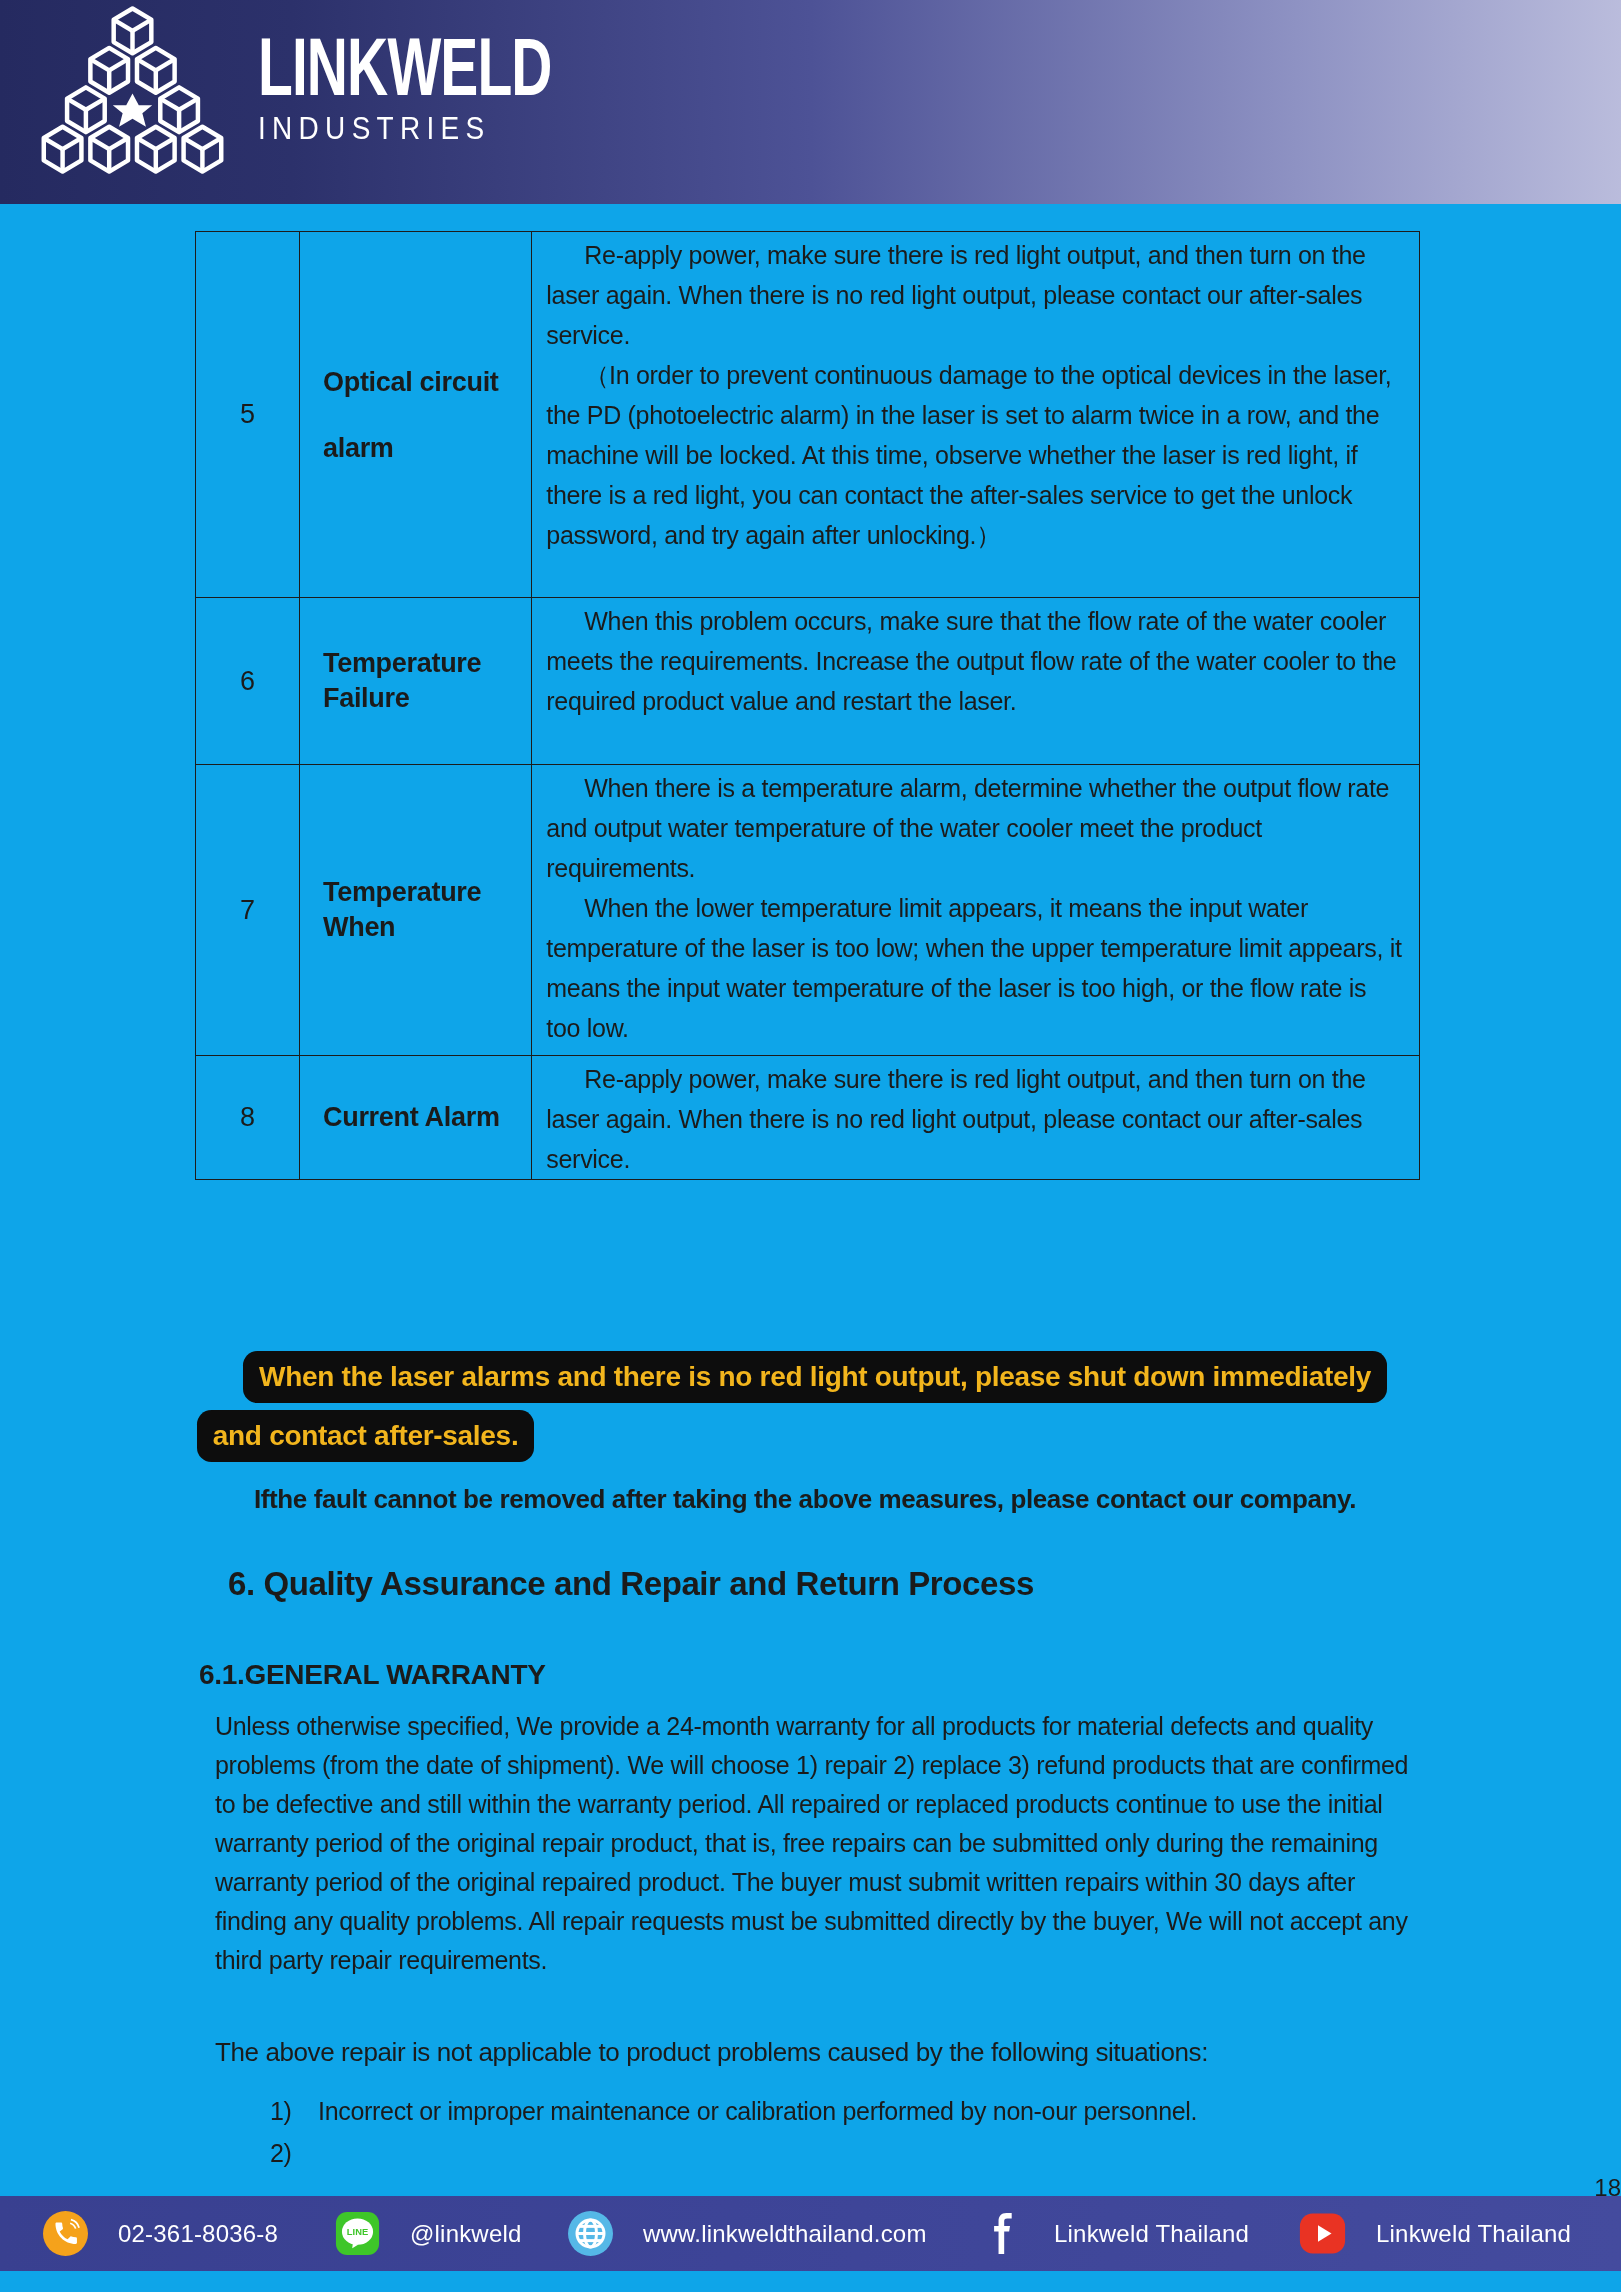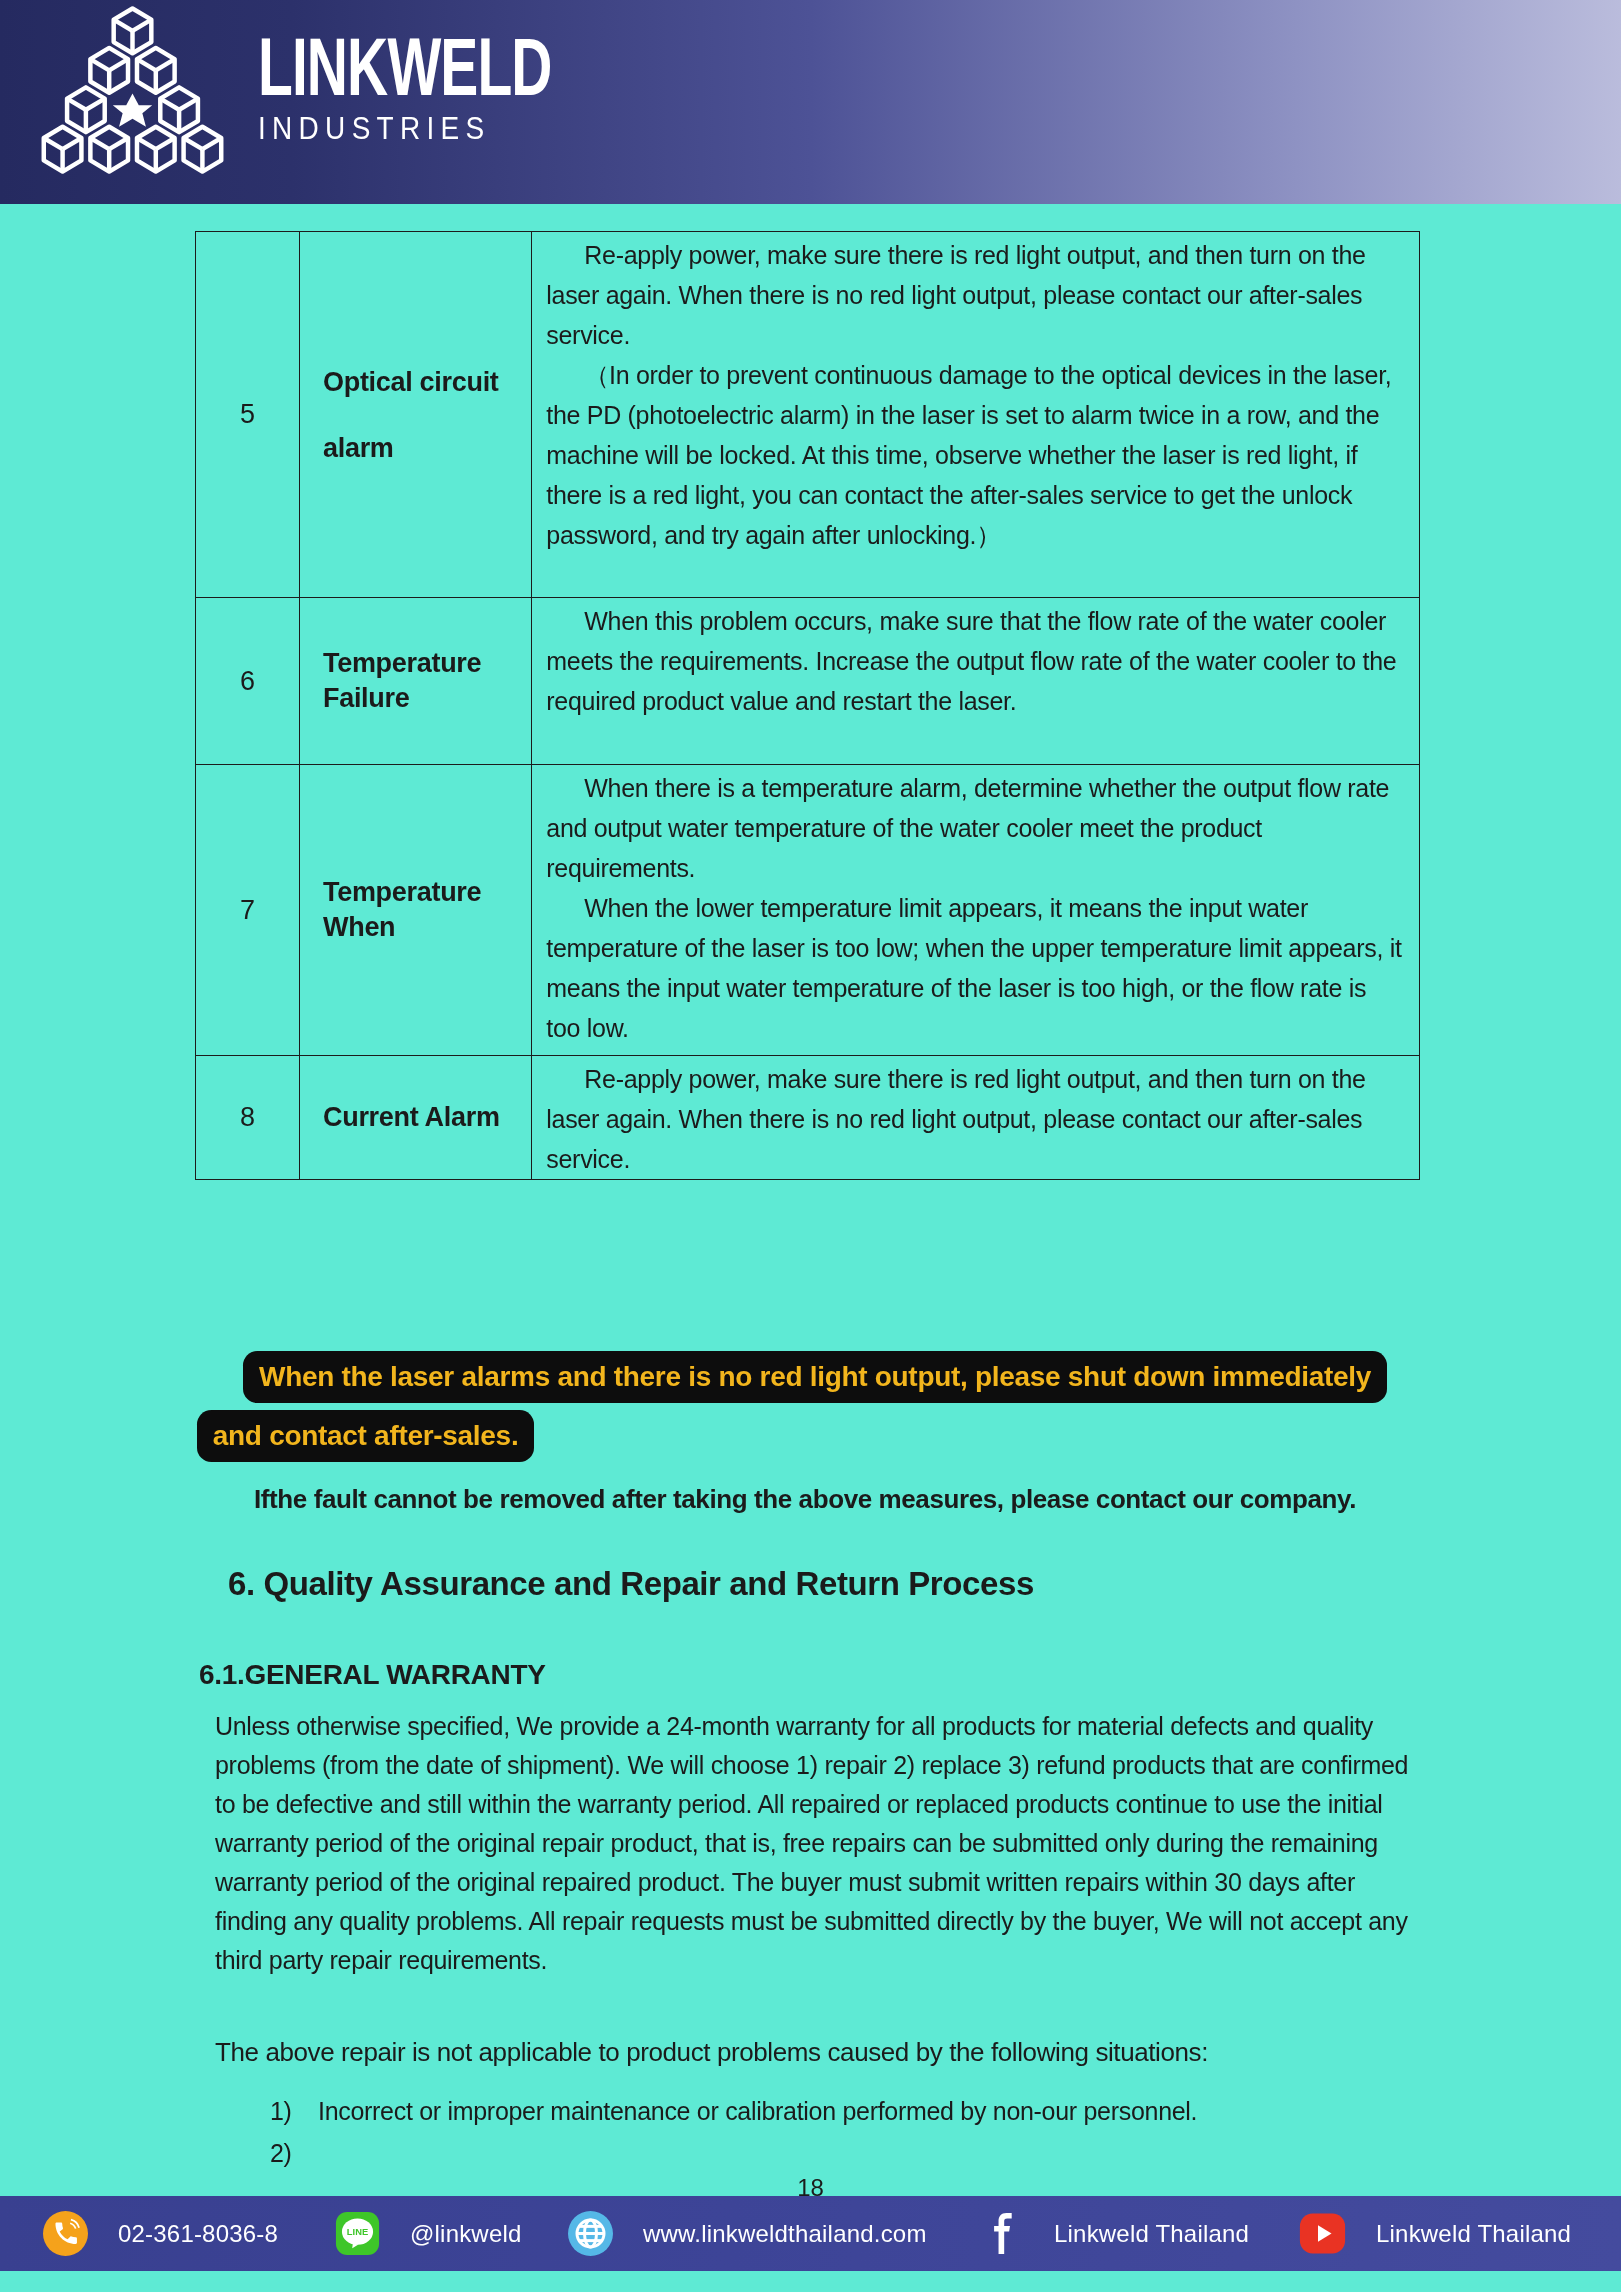--- a/index.html
+++ b/index.html
@@ -1,17 +1,17 @@
 <!DOCTYPE html>
 <html style="font-size:14.3px"><head>
 <meta charset="utf-8">
 <style>
   html,body{margin:0;padding:0;background:#ffffff;}
   .page{
-    position:relative;width:1621px;height:2293px;background:#5eead4;overflow:hidden;
+    position:relative;width:1621px;height:2293px;background:#0ea5e9;overflow:hidden;
     font-family:"Liberation Sans", sans-serif;color:#1b1b1b;
   }
   
   .header{
     position:absolute;left:0;top:0;width:1621px;height:204px;
     background:linear-gradient(90deg,#252a60 0%,#2c316b 18%,#4d5296 50%,#8e92c3 80%,#babcdc 100%);
   }
   .logo-mark{position:absolute;left:23px;top:3.6px;}
   .brand{position:absolute;left:258px;top:27px;color:#ffffff;}
   .brand-main{
@@ -71,21 +71,21 @@
     font-size:25px;line-height:39px;letter-spacing:-0.3px;
   }
   .exclusions-intro{
     position:absolute;left:215px;top:2037px;width:1254px;
     font-weight:400;font-size:26px;letter-spacing:-0.4px;
   }
   .exclusions{position:absolute;left:270px;top:2090px;width:1164px;font-size:25px;letter-spacing:-0.3px;}
   .exclusions .item{line-height:42px;display:flex;}
   .exclusions .marker{width:48px;flex:0 0 48px;}
   .page-num{
-    position:absolute;left:0;top:2174px;width:1621px;text-align:center;font-size:24px;
+    position:absolute;left:0;top:2174px;width:1621px;text-align:right;font-size:24px;
   }
   
   .footer{
     position:absolute;left:0;top:2196px;width:1621px;height:75px;
     background:linear-gradient(90deg,#394090 0%,#3d4497 45%,#444b9e 100%);
   }
   .f-item{position:absolute;top:0;height:75px;display:flex;align-items:center;gap:30px;}
   .f-item .label{color:#ffffff;font-size:24px;letter-spacing:0.2px;white-space:nowrap;}
   .f1{left:43px;} .f2{left:335px;} .f3{left:568px;} .f4{left:983px;} .f5{left:1299px;}
   .icon-badge{display:block;}

